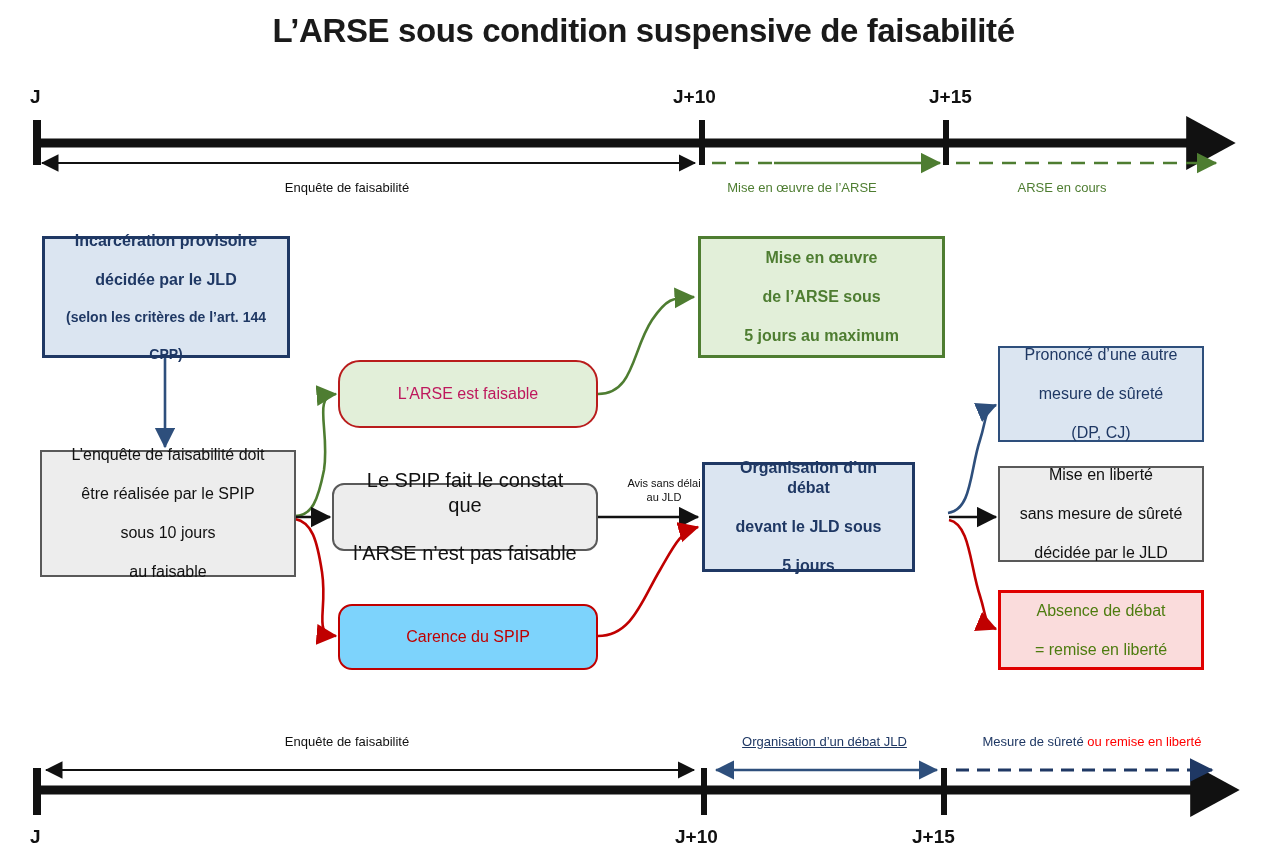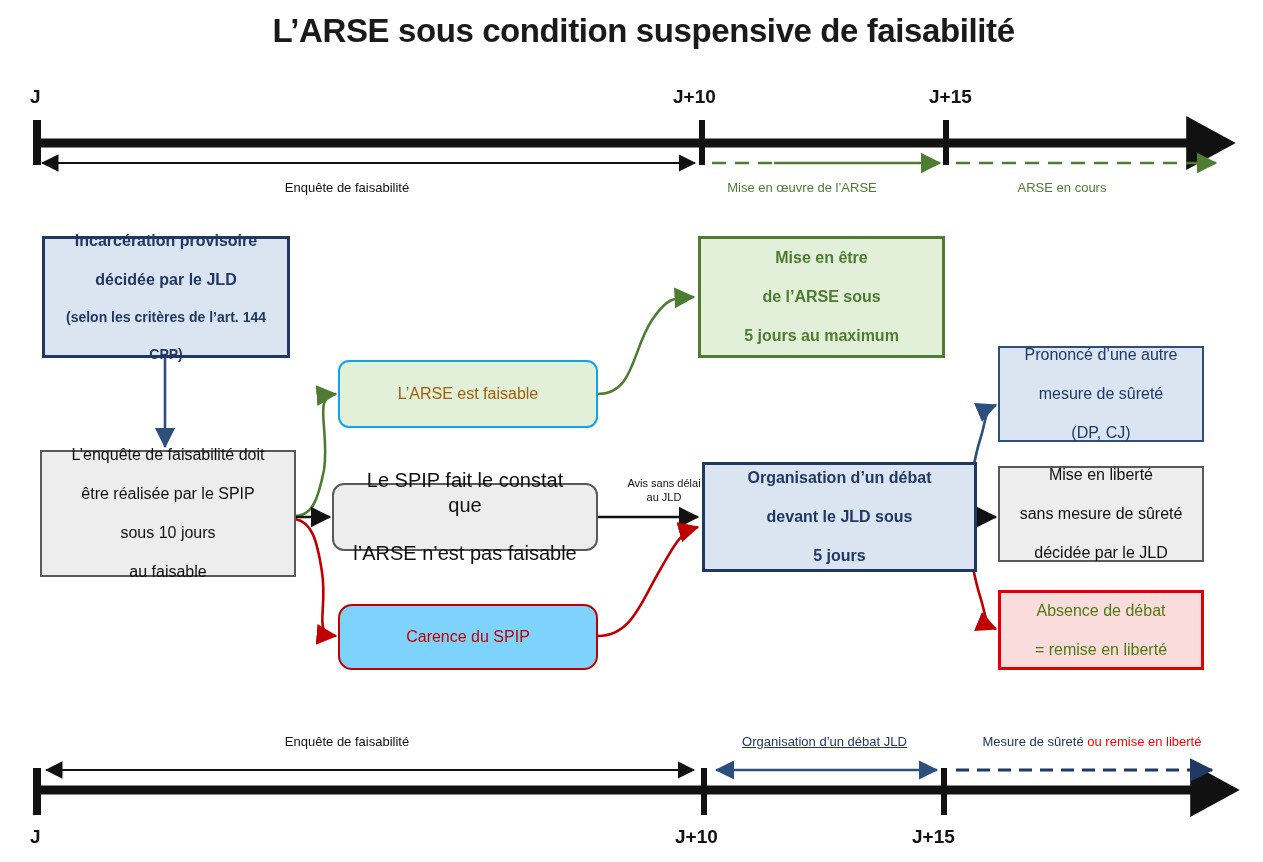--- a/index.html
+++ b/index.html
@@ -30,22 +30,22 @@
 
   .box.blue-strong{background:#dbe5f1;border:3px solid #1f3864;color:#1f3864;
                    font-weight:bold;font-size:16px;}
   .box.blue-light{background:#dbe5f1;border:2px solid #2e4f7c;color:#1f3864;
                   font-weight:normal;font-size:16px;}
   .box.grey{background:#ededed;border:2px solid #595959;color:#111111;font-size:16px;}
   .box.grey-round{background:#ededed;border:2px solid #595959;color:#111111;
                   font-size:20px;border-radius:12px;}
   .box.green-strong{background:#e2efd9;border:3px solid #4e7d31;color:#4e7d31;
                     font-weight:bold;font-size:16px;}
-  .box.green-round{background:#e2efd9;border:2px solid #0ea5e9;color:#a16207;
-                   font-size:16px;border-radius:11px;}
+  .box.green-round{background:#e2efd9;border:2px solid #b91c1c;color:#be185d;
+                   font-size:16px;border-radius:22px;}
   .box.red-round{background:#7dd3fc;border:2px solid #c00000;color:#c00000;
                  font-size:16px;border-radius:14px;}
   .box.red{background:#fadcdc;border:3px solid #e00000;color:#4d7c0f;font-size:16px;}
 
   .small-note{position:absolute;font-size:11px;color:#111111;text-align:center;
               line-height:1.25;white-space:nowrap;}
 </style>
 </head>
 <body>
 
@@ -206,27 +206,27 @@
       <span>l’ARSE n’est pas faisable</span>
     </span>
   </div>
 
   <div class="box red-round" style="left:326px;top:604px;width:260px;height:66px;">
     <span>Carence du SPIP</span>
   </div>
 
   <div class="box green-strong" style="left:686px;top:236px;width:247px;height:122px;">
     <span>
-      <span>Mise en être</span><br>
+      <span>Mise en œuvre</span><br>
       <span>de l’ARSE sous</span><br>
       <span>5 jours au maximum</span>
     </span>
   </div>
 
-  <div class="box blue-strong" style="left:690px;top:462px;width:275px;height:110px;">
+  <div class="box blue-strong" style="left:690px;top:462px;width:213px;height:110px;">
     <span>
       <span>Organisation d’un débat</span><br>
       <span>devant le JLD sous</span><br>
       <span>5 jours</span>
     </span>
   </div>
 
   <div class="box blue-light" style="left:986px;top:346px;width:206px;height:96px;">
     <span>
       <span>Prononcé d’une autre</span><br>

